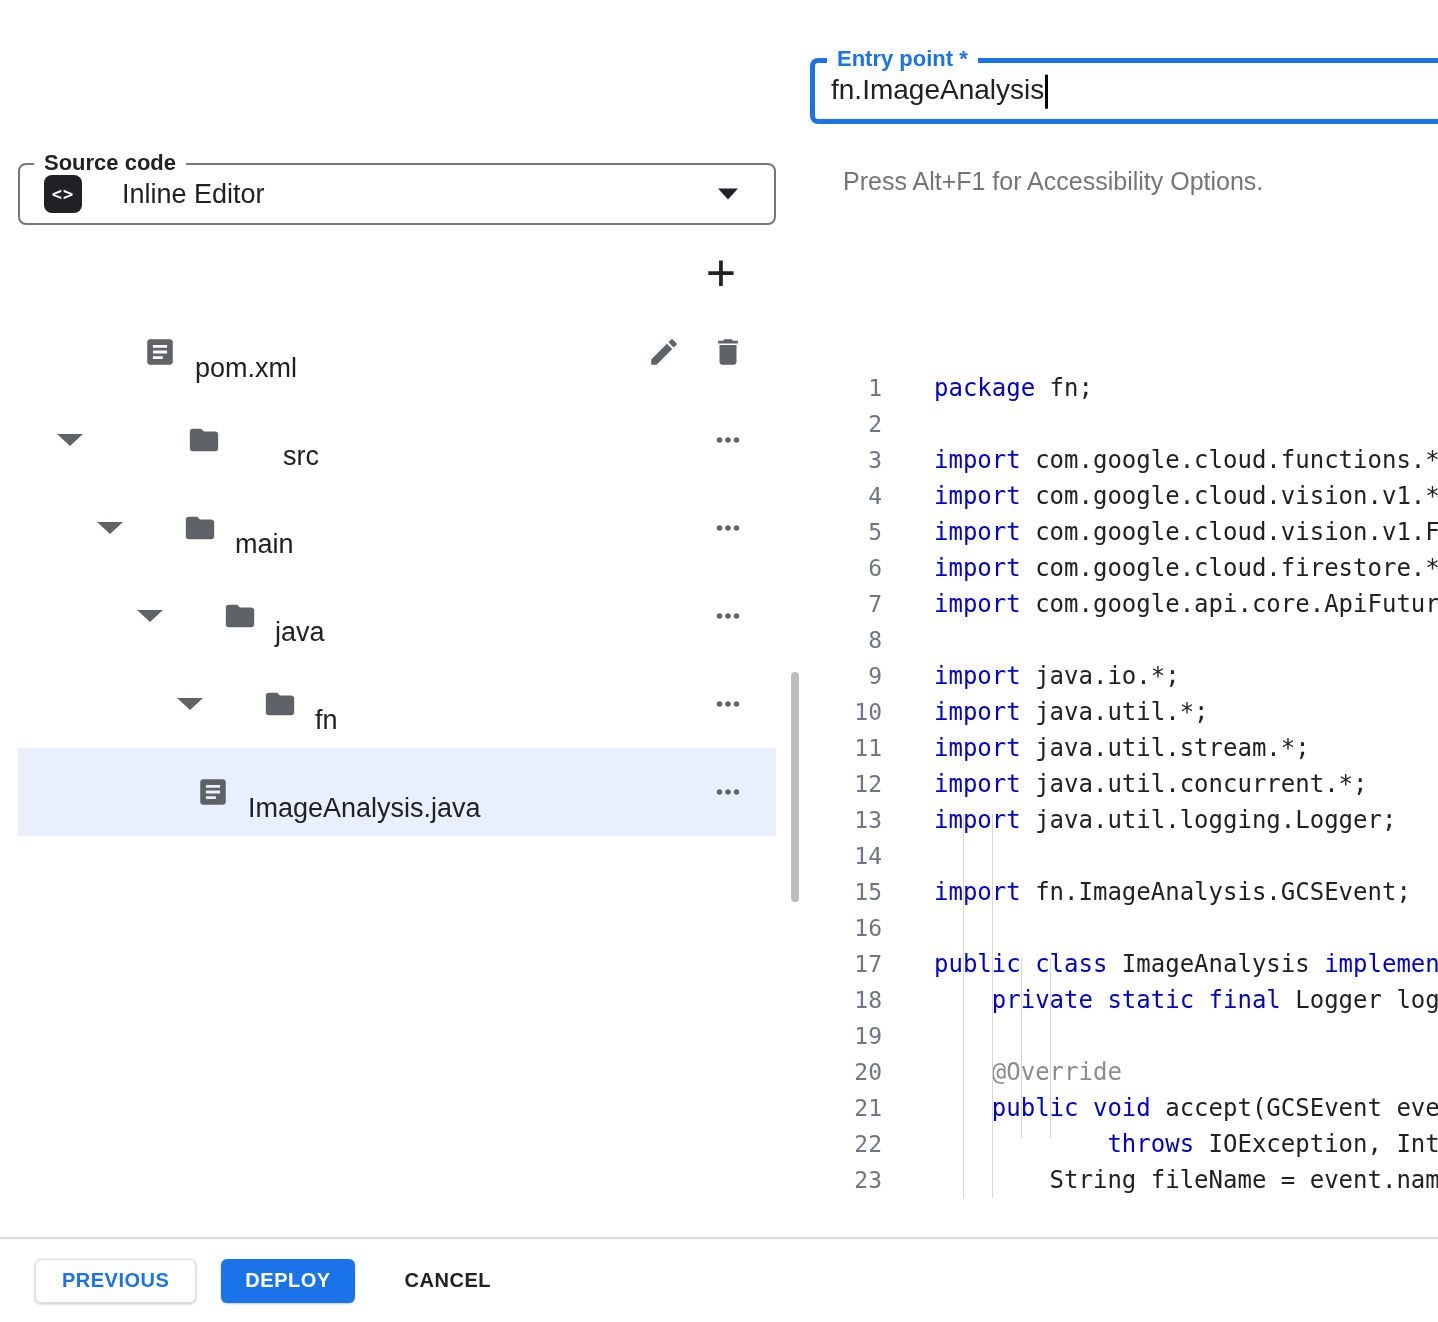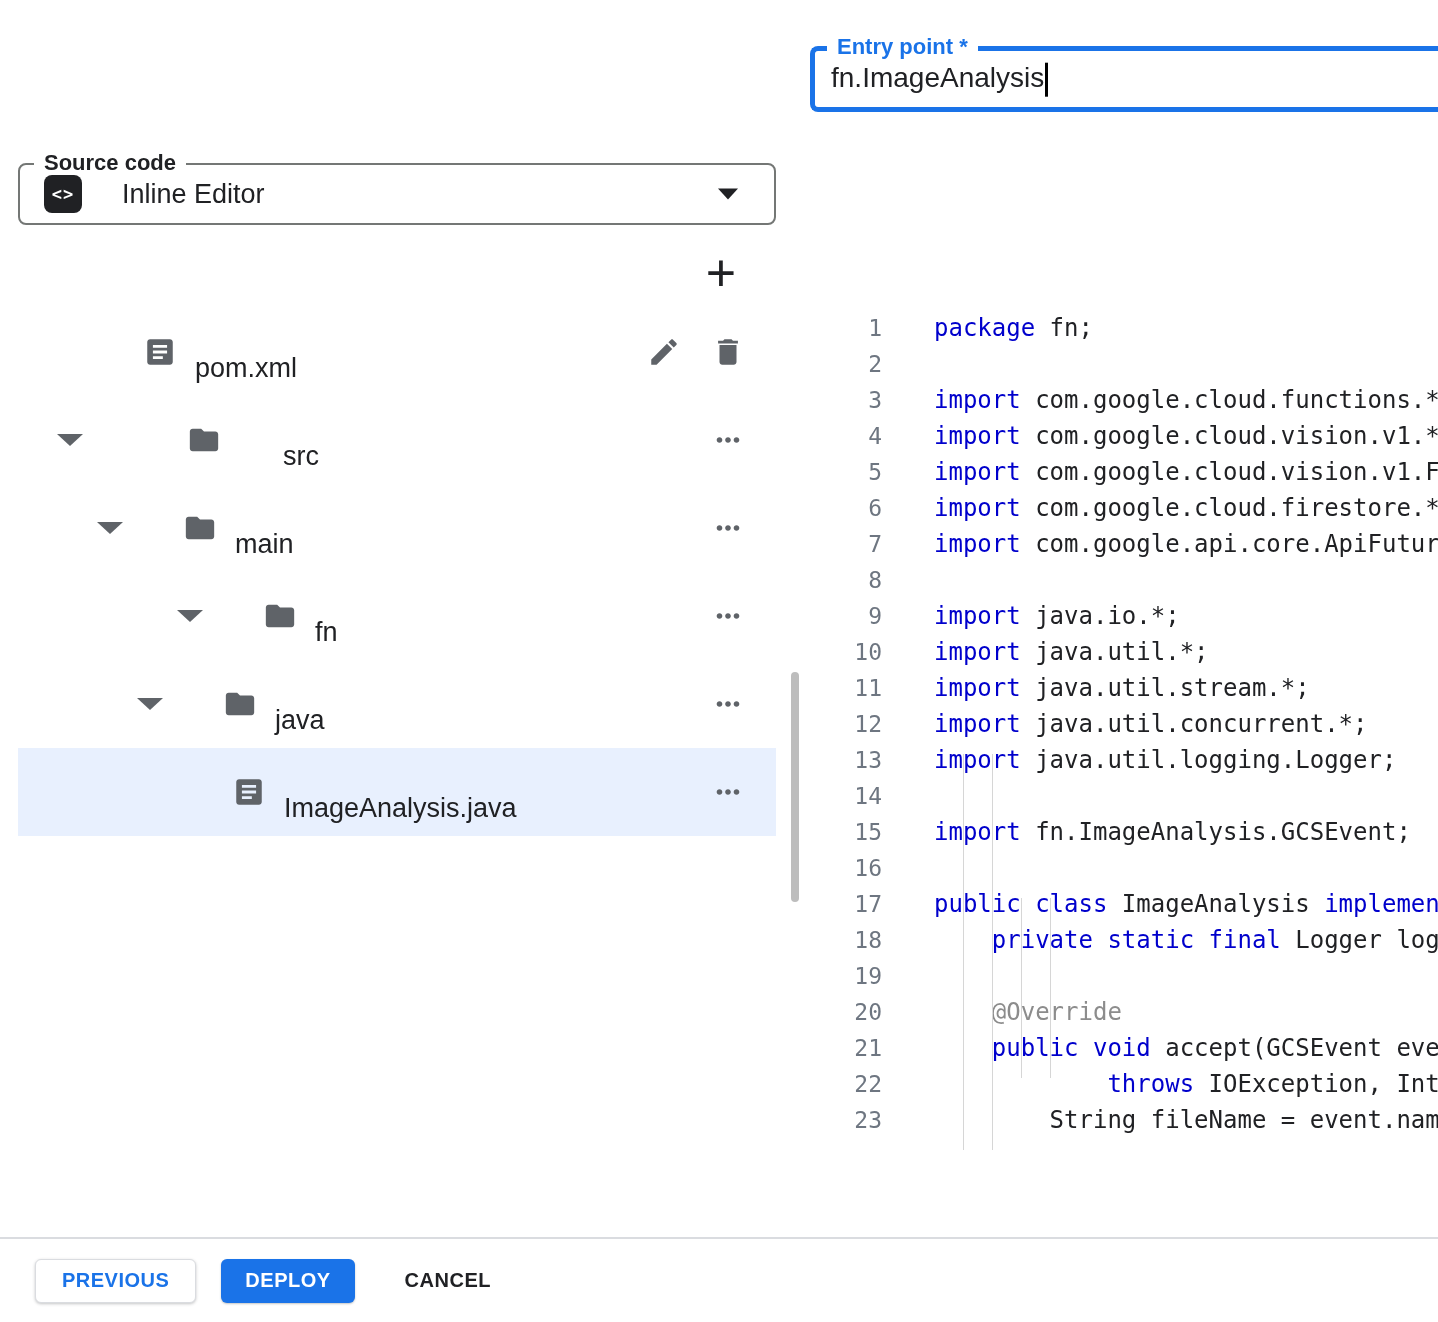--- a/index.html
+++ b/index.html
@@ -77,21 +77,21 @@
     color:var(--icon-gray); cursor:pointer;
   }
   .action-btn svg { width:34px; height:34px; }
 
   .scroll-thumb {
     position:absolute; left:791px; top:672px; width:8px; height:230px;
     border-radius:4px; background:#bdbdbd; cursor:pointer;
   }
 
   
-  .right-panel { position:absolute; left:810px; top:0; right:0; height:1295px; overflow:hidden; }
+  .right-panel { position:absolute; left:810px; top:12px; right:0; height:1295px; overflow:hidden; }
 
   .entry-field {
     position:absolute; left:0; top:46px; width:700px; height:66px;
     border:5px solid var(--accent); border-right:none; border-radius:8px 0 0 8px;
     background:#fff; cursor:text;
   }
   .entry-label {
     position:absolute; top:-17px; left:12px; background:#fff; padding:0 10px;
     font-size:22px; font-weight:700; color:var(--accent); white-space:nowrap;
   }
@@ -206,57 +206,57 @@
         </span>
         <span class="tree-name">main</span>
         <span class="tree-actions">
           <span class="action-btn">
             <svg viewBox="0 0 24 24">
               <path fill="currentColor" d="M6 10c-1.1 0-2 .9-2 2s.9 2 2 2 2-.9 2-2-.9-2-2-2zm12 0c-1.1 0-2 .9-2 2s.9 2 2 2 2-.9 2-2-.9-2-2-2zm-6 0c-1.1 0-2 .9-2 2s.9 2 2 2 2-.9 2-2-.9-2-2-2z"></path>
             </svg>
           </span>
         </span>
       </div>
+      <div class="tree-row" style="padding-left: 107px;">
+        <span class="caret-box">
+          <span class="caret"></span>
+        </span>
+        <span class="tree-icon">
+          <svg viewBox="0 0 24 24">
+            <path fill="currentColor" d="M10 4H4c-1.1 0-1.99.9-1.99 2L2 18c0 1.1.9 2 2 2h16c1.1 0 2-.9 2-2V8c0-1.1-.9-2-2-2h-8l-2-2z"></path>
+          </svg>
+        </span>
+        <span class="tree-name">java</span>
+        <span class="tree-actions">
+          <span class="action-btn">
+            <svg viewBox="0 0 24 24">
+              <path fill="currentColor" d="M6 10c-1.1 0-2 .9-2 2s.9 2 2 2 2-.9 2-2-.9-2-2-2zm12 0c-1.1 0-2 .9-2 2s.9 2 2 2 2-.9 2-2-.9-2-2-2zm-6 0c-1.1 0-2 .9-2 2s.9 2 2 2 2-.9 2-2-.9-2-2-2z"></path>
+            </svg>
+          </span>
+        </span>
+      </div>
       <div class="tree-row" style="padding-left: 147px;">
         <span class="caret-box">
           <span class="caret"></span>
         </span>
         <span class="tree-icon">
           <svg viewBox="0 0 24 24">
             <path fill="currentColor" d="M10 4H4c-1.1 0-1.99.9-1.99 2L2 18c0 1.1.9 2 2 2h16c1.1 0 2-.9 2-2V8c0-1.1-.9-2-2-2h-8l-2-2z"></path>
           </svg>
         </span>
         <span class="tree-name">fn</span>
         <span class="tree-actions">
           <span class="action-btn">
             <svg viewBox="0 0 24 24">
               <path fill="currentColor" d="M6 10c-1.1 0-2 .9-2 2s.9 2 2 2 2-.9 2-2-.9-2-2-2zm12 0c-1.1 0-2 .9-2 2s.9 2 2 2 2-.9 2-2-.9-2-2-2zm-6 0c-1.1 0-2 .9-2 2s.9 2 2 2 2-.9 2-2-.9-2-2-2z"></path>
             </svg>
           </span>
         </span>
       </div>
-      <div class="tree-row" style="padding-left: 107px;">
-        <span class="caret-box">
-          <span class="caret"></span>
-        </span>
-        <span class="tree-icon">
-          <svg viewBox="0 0 24 24">
-            <path fill="currentColor" d="M10 4H4c-1.1 0-1.99.9-1.99 2L2 18c0 1.1.9 2 2 2h16c1.1 0 2-.9 2-2V8c0-1.1-.9-2-2-2h-8l-2-2z"></path>
-          </svg>
-        </span>
-        <span class="tree-name">java</span>
-        <span class="tree-actions">
-          <span class="action-btn">
-            <svg viewBox="0 0 24 24">
-              <path fill="currentColor" d="M6 10c-1.1 0-2 .9-2 2s.9 2 2 2 2-.9 2-2-.9-2-2-2zm12 0c-1.1 0-2 .9-2 2s.9 2 2 2 2-.9 2-2-.9-2-2-2zm-6 0c-1.1 0-2 .9-2 2s.9 2 2 2 2-.9 2-2-.9-2-2-2z"></path>
-            </svg>
-          </span>
-        </span>
-      </div>
-      <div class="tree-row selected" style="padding-left: 116px;">
+      <div class="tree-row selected" style="padding-left: 80px;">
         <span class="caret-box"></span>
         <span class="tree-icon">
           <svg viewBox="0 0 24 24">
             <path fill="currentColor" d="M19 3H5c-1.1 0-2 .9-2 2v14c0 1.1.9 2 2 2h14c1.1 0 2-.9 2-2V5c0-1.1-.9-2-2-2zm-5 14H7v-2h7v2zm3-4H7v-2h10v2zm0-4H7V7h10v2z"></path>
           </svg>
         </span>
         <span class="tree-name">ImageAnalysis.java</span>
         <span class="tree-actions">
           <span class="action-btn">
             <svg viewBox="0 0 24 24">
@@ -271,20 +271,21 @@
 <div class="scroll-thumb"></div>
 
 <div class="right-panel">
 
   <div class="entry-field">
     <span class="entry-label">Entry point *</span>
     <span class="entry-value"><span>fn.ImageAnalysis</span><span class="cursor-bar"></span></span>
   </div>
 
   <div class="editor">
+    <div class="a11y-hint">Press Alt+F1 for Accessibility Options.</div>
     <div class="code-area" id="code-area">
       <div class="guide" style="left:153px;top:612px;height:396px;"></div>
       <div class="guide" style="left:182px;top:612px;height:396px;"></div>
       <div class="guide" style="left:211px;top:756px;height:180px;"></div>
       <div class="guide" style="left:240px;top:756px;height:180px;"></div>
     <div class="code-line"><span class="ln">1</span><span class="code-text"><span class="t-kw">package</span><span class="t-pl"> fn;</span></span></div><div class="code-line"><span class="ln">2</span><span class="code-text"></span></div><div class="code-line"><span class="ln">3</span><span class="code-text"><span class="t-kw">import</span><span class="t-pl"> com.google.cloud.functions.*</span></span></div><div class="code-line"><span class="ln">4</span><span class="code-text"><span class="t-kw">import</span><span class="t-pl"> com.google.cloud.vision.v1.*</span></span></div><div class="code-line"><span class="ln">5</span><span class="code-text"><span class="t-kw">import</span><span class="t-pl"> com.google.cloud.vision.v1.F</span></span></div><div class="code-line"><span class="ln">6</span><span class="code-text"><span class="t-kw">import</span><span class="t-pl"> com.google.cloud.firestore.*</span></span></div><div class="code-line"><span class="ln">7</span><span class="code-text"><span class="t-kw">import</span><span class="t-pl"> com.google.api.core.ApiFutur</span></span></div><div class="code-line"><span class="ln">8</span><span class="code-text"></span></div><div class="code-line"><span class="ln">9</span><span class="code-text"><span class="t-kw">import</span><span class="t-pl"> java.io.*;</span></span></div><div class="code-line"><span class="ln">10</span><span class="code-text"><span class="t-kw">import</span><span class="t-pl"> java.util.*;</span></span></div><div class="code-line"><span class="ln">11</span><span class="code-text"><span class="t-kw">import</span><span class="t-pl"> java.util.stream.*;</span></span></div><div class="code-line"><span class="ln">12</span><span class="code-text"><span class="t-kw">import</span><span class="t-pl"> java.util.concurrent.*;</span></span></div><div class="code-line"><span class="ln">13</span><span class="code-text"><span class="t-kw">import</span><span class="t-pl"> java.util.logging.Logger;</span></span></div><div class="code-line"><span class="ln">14</span><span class="code-text"></span></div><div class="code-line"><span class="ln">15</span><span class="code-text"><span class="t-kw">import</span><span class="t-pl"> fn.ImageAnalysis.GCSEvent;</span></span></div><div class="code-line"><span class="ln">16</span><span class="code-text"></span></div><div class="code-line"><span class="ln">17</span><span class="code-text"><span class="t-kw">public</span><span class="t-pl"> </span><span class="t-kw">class</span><span class="t-pl"> ImageAnalysis </span><span class="t-kw">implemen</span></span></div><div class="code-line"><span class="ln">18</span><span class="code-text"><span class="t-pl">    </span><span class="t-kw">private</span><span class="t-pl"> </span><span class="t-kw">static</span><span class="t-pl"> </span><span class="t-kw">final</span><span class="t-pl"> Logger log</span></span></div><div class="code-line"><span class="ln">19</span><span class="code-text"></span></div><div class="code-line"><span class="ln">20</span><span class="code-text"><span class="t-pl">    </span><span class="t-an">@Override</span></span></div><div class="code-line"><span class="ln">21</span><span class="code-text"><span class="t-pl">    </span><span class="t-kw">public</span><span class="t-pl"> </span><span class="t-kw">void</span><span class="t-pl"> accept(GCSEvent eve</span></span></div><div class="code-line"><span class="ln">22</span><span class="code-text"><span class="t-pl">            </span><span class="t-kw">throws</span><span class="t-pl"> IOException, Int</span></span></div><div class="code-line"><span class="ln">23</span><span class="code-text"><span class="t-pl">        String fileName = event.nam</span></span></div></div>
   </div>
 </div>
 
 <div class="footer">

